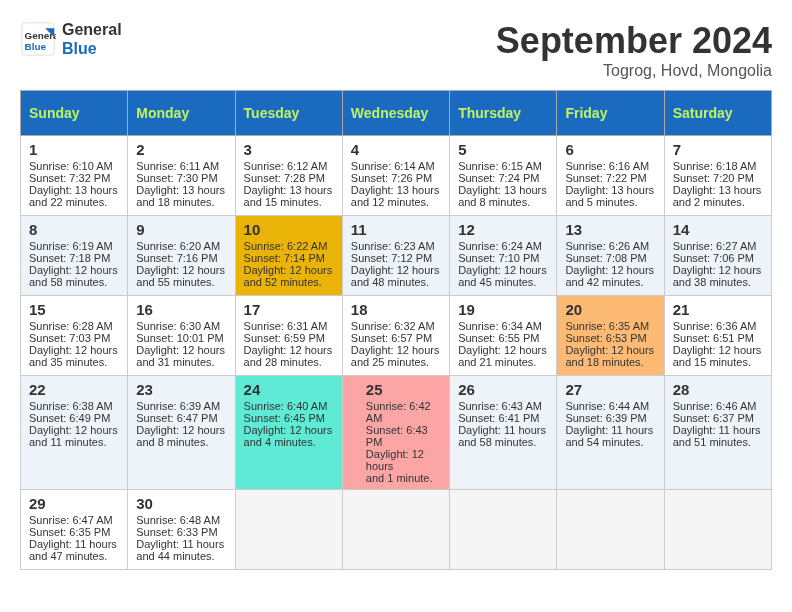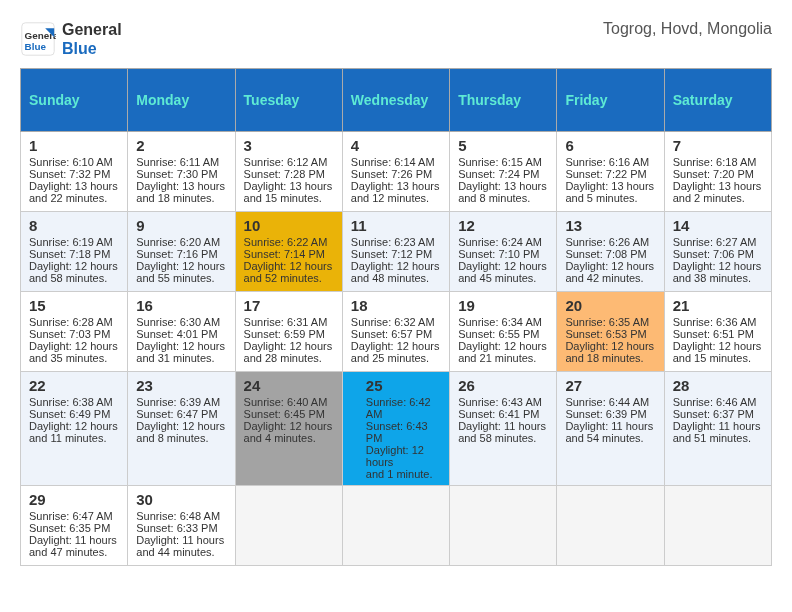--- a/index.html
+++ b/index.html
@@ -37,23 +37,23 @@
       font-size: 16px;
       color: #555;
     }
     table {
       width: 100%;
       border-collapse: collapse;
       table-layout: fixed;
     }
     th {
       background-color: #1a6bbf;
-      color: #5eead4;
+      color: #bef264;
       text-align: left;
-      padding: 23px 8px;
+      padding: 14px 8px;
       font-size: 14px;
       font-weight: bold;
       border: 1px solid #aaa;
     }
     td {
       vertical-align: top;
       padding: 5px 8px;
       border: 1px solid #ccc;
       font-size: 11px;
       color: #333;
@@ -83,20 +83,21 @@
       <text x="5" y="20" font-size="11" font-weight="bold" fill="#333">General</text>
       <text x="5" y="32" font-size="11" font-weight="bold" fill="#1a6bbf">Blue</text>
       <polygon points="28,8 38,8 38,18" fill="#1a6bbf"></polygon>
     </svg>
     <div style="display:flex;flex-direction:column;line-height:1.2">
       <span style="font-size:16px;font-weight:bold;color:#333">General</span>
       <span style="font-size:16px;font-weight:bold;color:#1a6bbf">Blue</span>
     </div>
   </div>
   <div class="title-block">
+    <div class="month-title">September 2024</div>
     <div class="location-title">Togrog, Hovd, Mongolia</div>
   </div>
 </div>
 
 <table>
   <thead>
     <tr>
     <th>Sunday</th>
         <th>Monday</th>
         <th>Tuesday</th>
@@ -213,21 +214,21 @@
         <td style="background-color: rgb(255, 255, 255);">
           <span class="day-num">15</span>
           <div>Sunrise: 6:28 AM</div>
           <div>Sunset: 7:03 PM</div>
           <div>Daylight: 12 hours</div>
           <div>and 35 minutes.</div>
         </td>
         <td style="background-color: rgb(255, 255, 255);">
           <span class="day-num">16</span>
           <div>Sunrise: 6:30 AM</div>
-          <div>Sunset: 4:01 PM</div>
+          <div>Sunset: 10:01 PM</div>
           <div>Daylight: 12 hours</div>
           <div>and 31 minutes.</div>
         </td>
         <td style="background-color: rgb(255, 255, 255); margin-left: 44px;">
           <span class="day-num">17</span>
           <div>Sunrise: 6:31 AM</div>
           <div>Sunset: 6:59 PM</div>
           <div>Daylight: 12 hours</div>
           <div>and 28 minutes.</div>
         </td>
@@ -268,28 +269,28 @@
           <div>Daylight: 12 hours</div>
           <div>and 11 minutes.</div>
         </td>
         <td style="background-color: rgb(238, 243, 250);">
           <span class="day-num">23</span>
           <div>Sunrise: 6:39 AM</div>
           <div>Sunset: 6:47 PM</div>
           <div>Daylight: 12 hours</div>
           <div>and 8 minutes.</div>
         </td>
-        <td style="background-color: #a3a3a3;">
+        <td style="background-color: #5eead4;">
           <span class="day-num">24</span>
           <div>Sunrise: 6:40 AM</div>
           <div>Sunset: 6:45 PM</div>
           <div>Daylight: 12 hours</div>
           <div>and 4 minutes.</div>
         </td>
-        <td style="background-color: #0ea5e9; padding-left: 23px;">
+        <td style="background-color: #fca5a5; padding-left: 23px;">
           <span class="day-num">25</span>
           <div>Sunrise: 6:42 AM</div>
           <div>Sunset: 6:43 PM</div>
           <div>Daylight: 12 hours</div>
           <div>and 1 minute.</div>
         </td>
         <td style="background-color: rgb(238, 243, 250);">
           <span class="day-num">26</span>
           <div>Sunrise: 6:43 AM</div>
           <div>Sunset: 6:41 PM</div>

